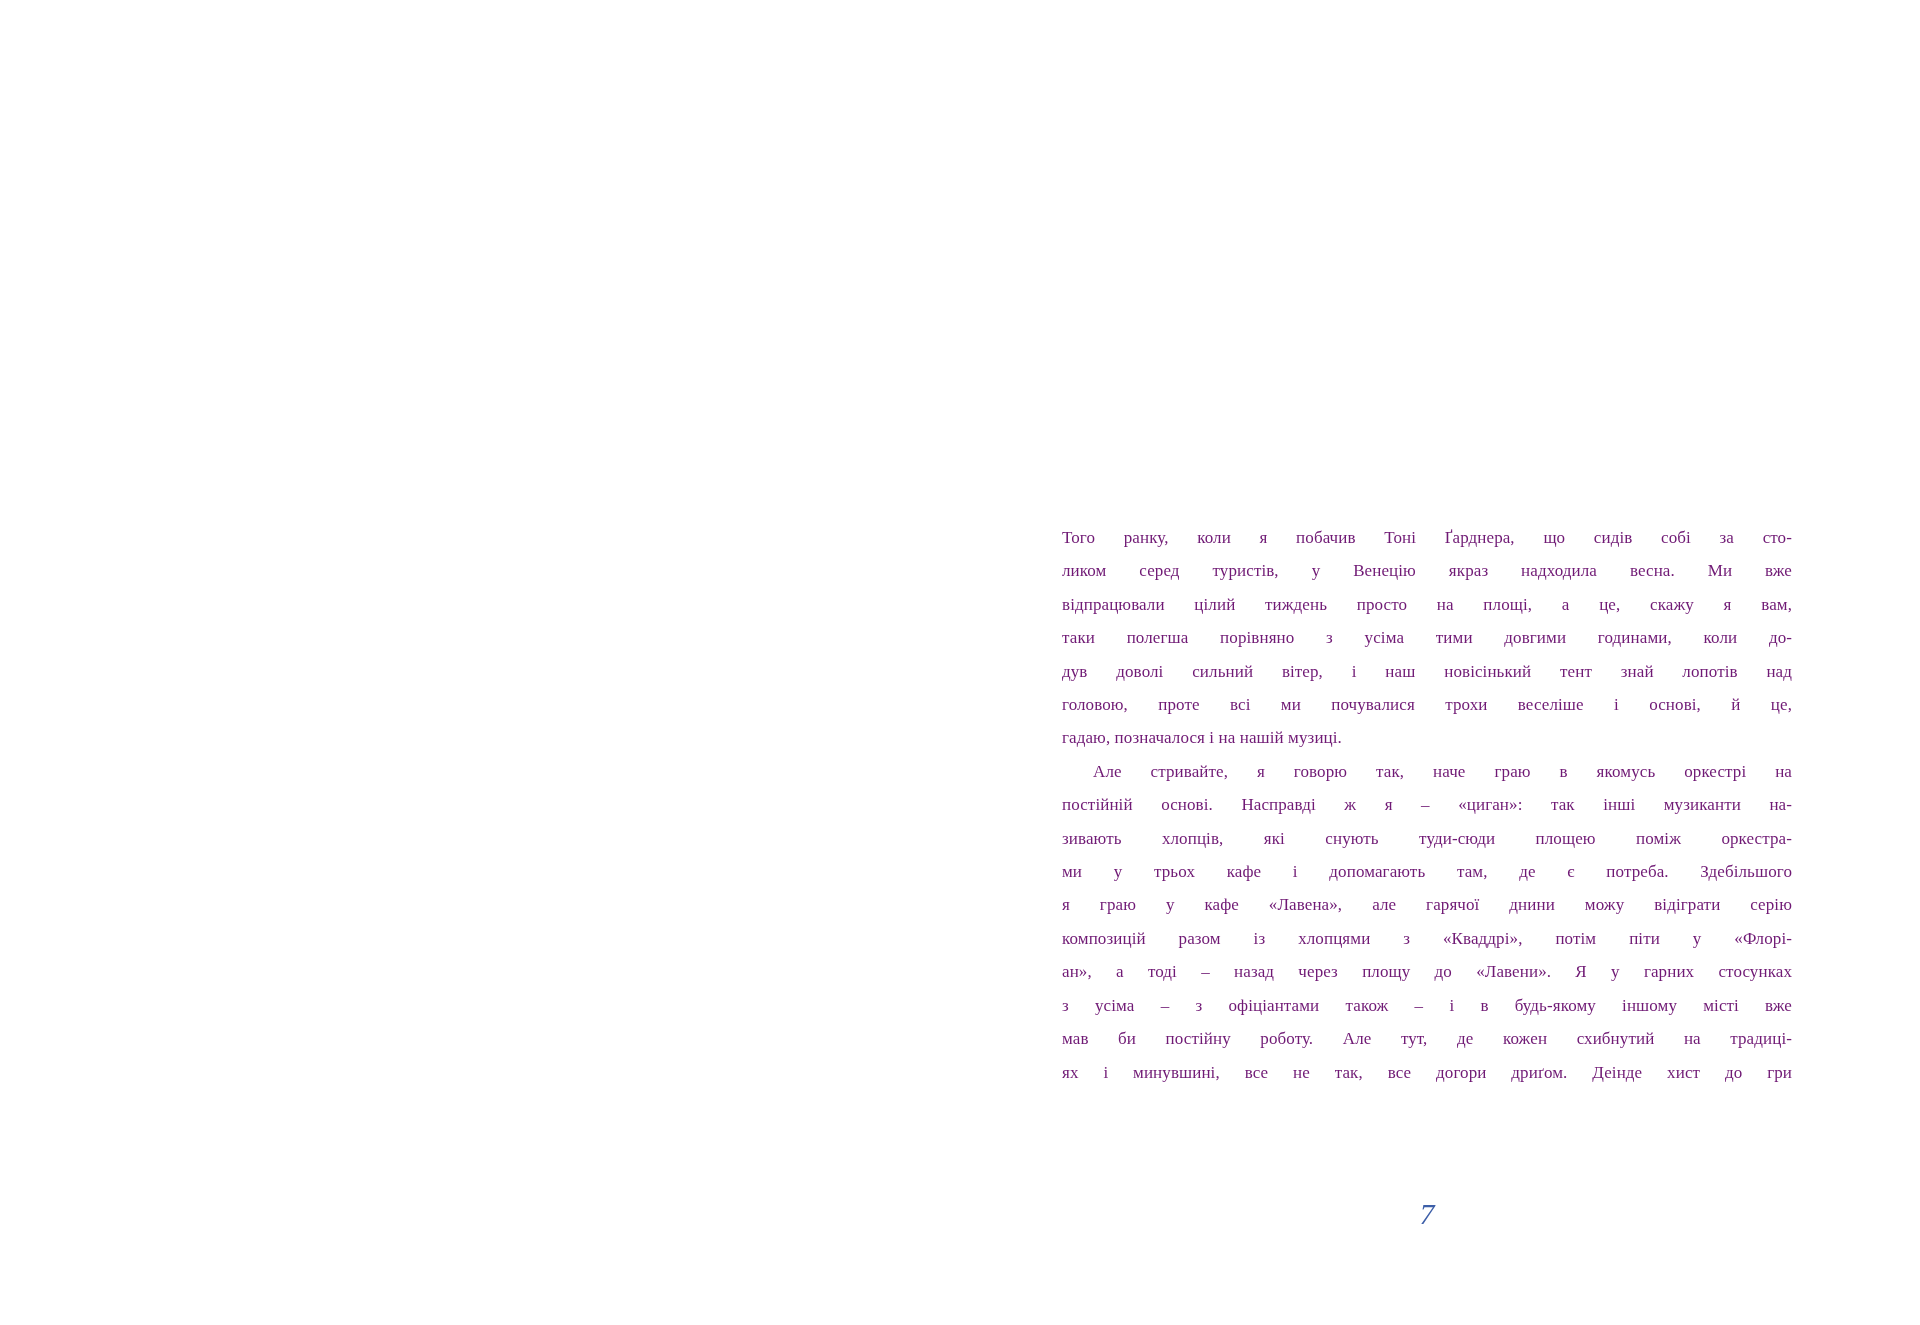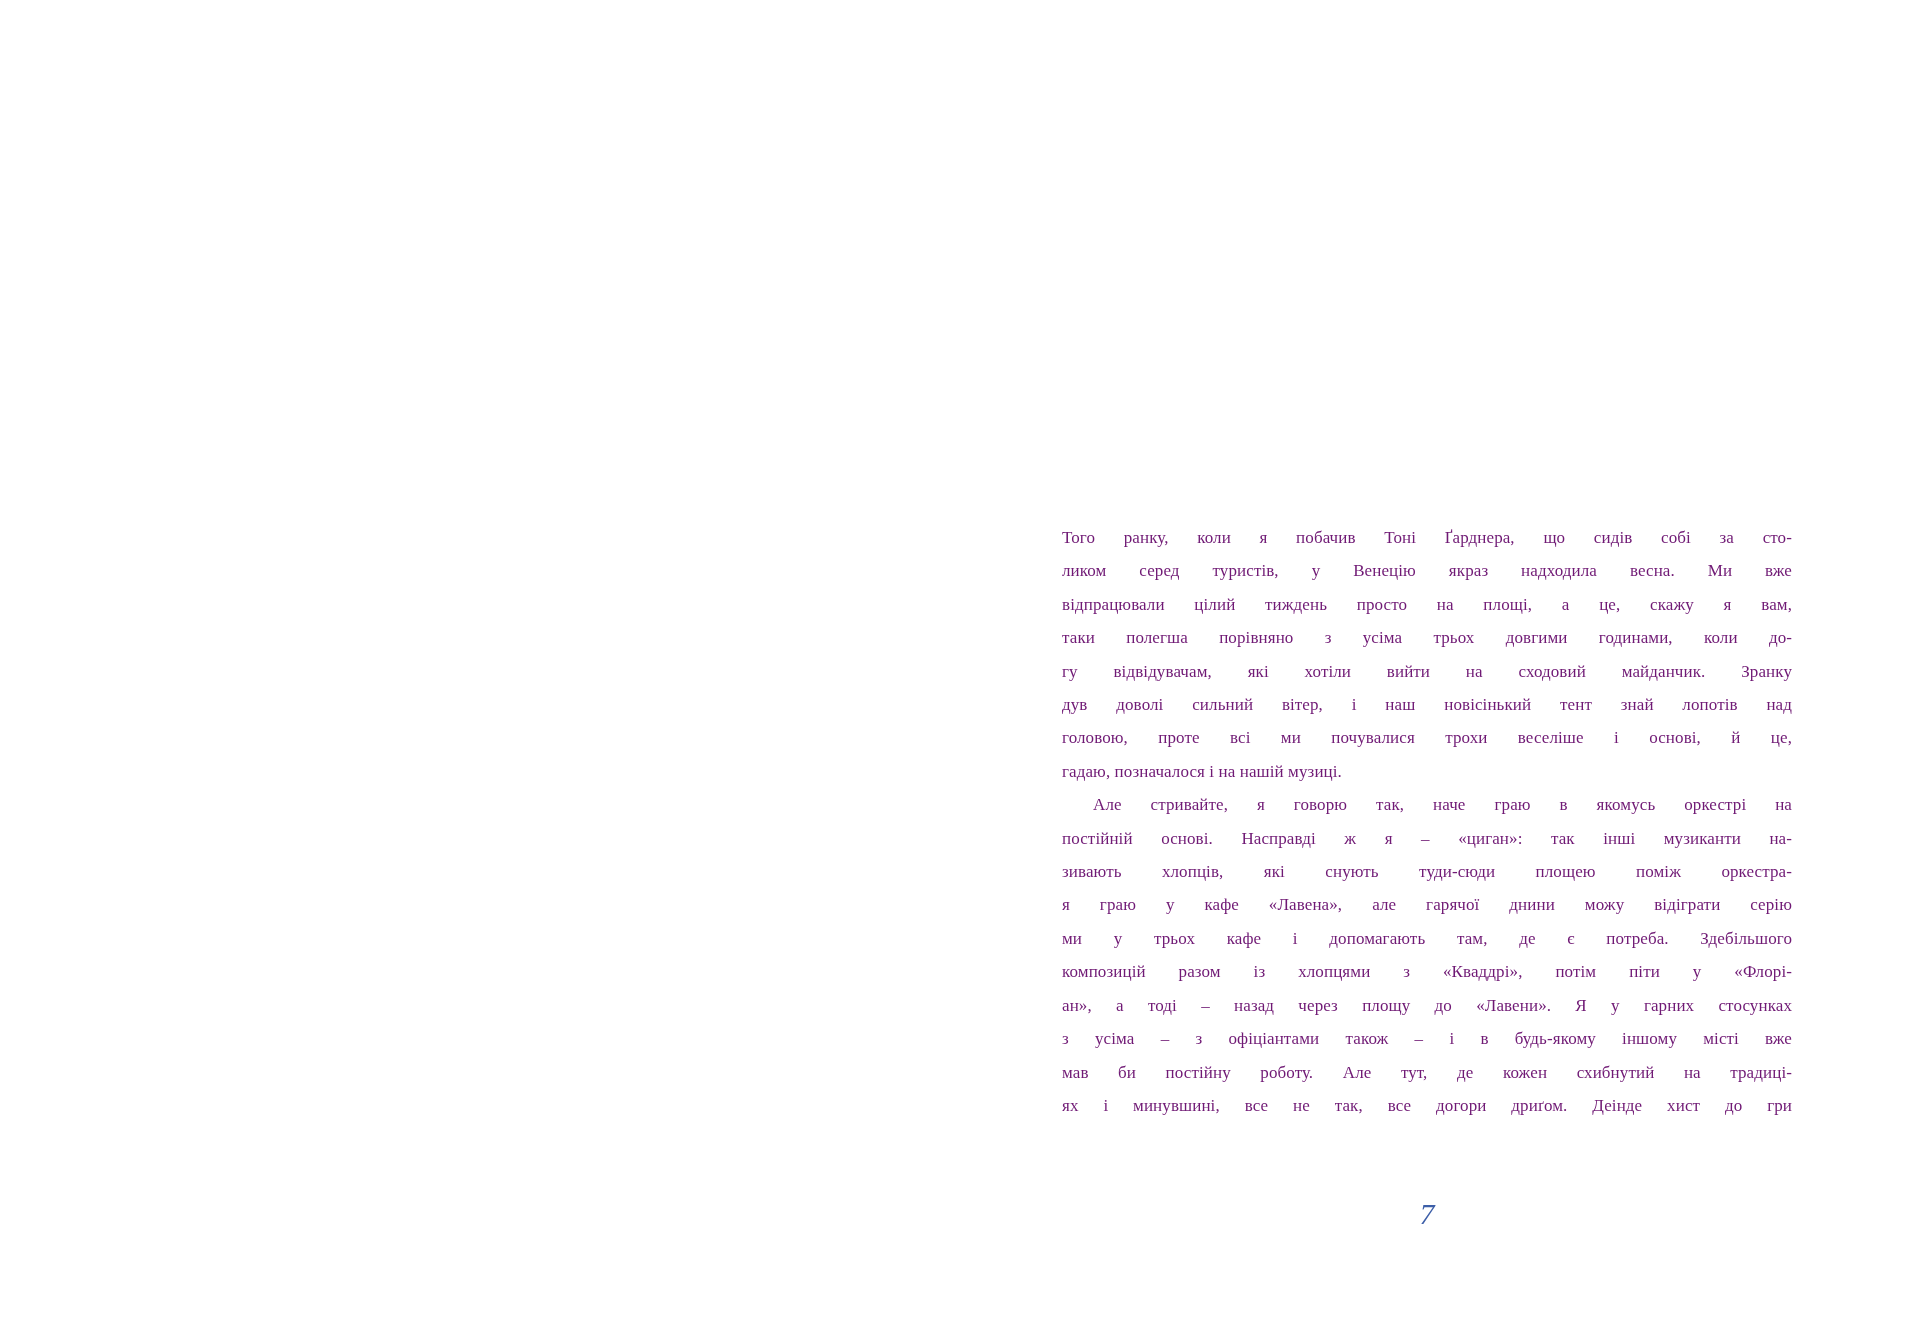--- a/index.html
+++ b/index.html
@@ -58,31 +58,30 @@
 </head>
 <body>
 
 <div class="book-page">
 
   <div class="text-col">
 
     <div class="line">Того ранку, коли я побачив Тоні Ґарднера, що сидів собі за сто-</div>
     <div class="line">ликом серед туристів, у Венецію якраз надходила весна. Ми вже</div>
     <div class="line">відпрацювали цілий тиждень просто на площі, а це, скажу я вам,</div>
-    <div class="line">таки полегша порівняно з усіма трьох довгими годинами, коли до-</div>
-    <div class="line">гу відвідувачам, які хотіли вийти на сходовий майданчик. Зранку</div>
+    <div class="line">таки полегша порівняно з усіма тими довгими годинами, коли до-</div>
     <div class="line">дув доволі сильний вітер, і наш новісінький тент знай лопотів над</div>
     <div class="line">головою, проте всі ми почувалися трохи веселіше і основі, й це,</div>
     <div class="line para-last">гадаю, позначалося і на нашій музиці.</div>
 
     <div class="line indent">Але стривайте, я говорю так, наче граю в якомусь оркестрі на</div>
     <div class="line">постійній основі. Насправді ж я – «циган»: так інші музиканти на-</div>
     <div class="line">зивають хлопців, які снують туди-сюди площею поміж оркестра-</div>
+    <div class="line">ми у трьох кафе і допомагають там, де є потреба. Здебільшого</div>
     <div class="line">я граю у кафе «Лавена», але гарячої днини можу відіграти серію</div>
-    <div class="line">ми у трьох кафе і допомагають там, де є потреба. Здебільшого</div>
     <div class="line">композицій разом із хлопцями з «Кваддрі», потім піти у «Флорі-</div>
     <div class="line">ан», а тоді – назад через площу до «Лавени». Я у гарних стосунках</div>
     <div class="line">з усіма – з офіціантами також – і в будь-якому іншому місті вже</div>
     <div class="line">мав би постійну роботу. Але тут, де кожен схибнутий на традиці-</div>
     <div class="line">ях і минувшині, все не так, все догори дриґом. Деінде хист до гри</div>
   </div>
 
   <div class="page-number">7</div>
 
 </div>

